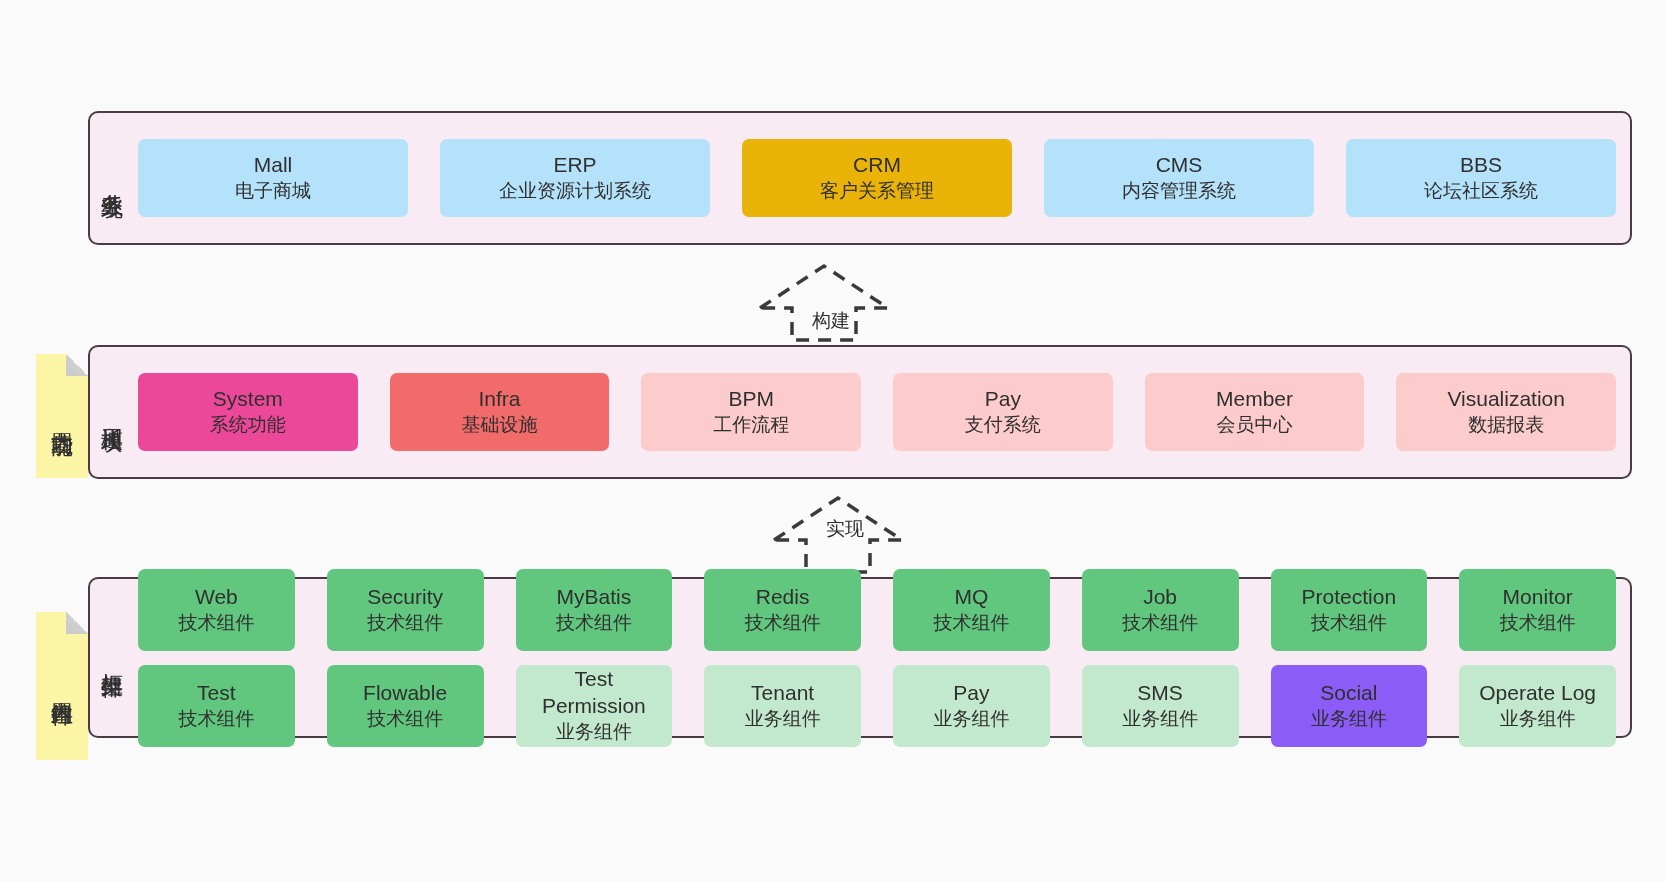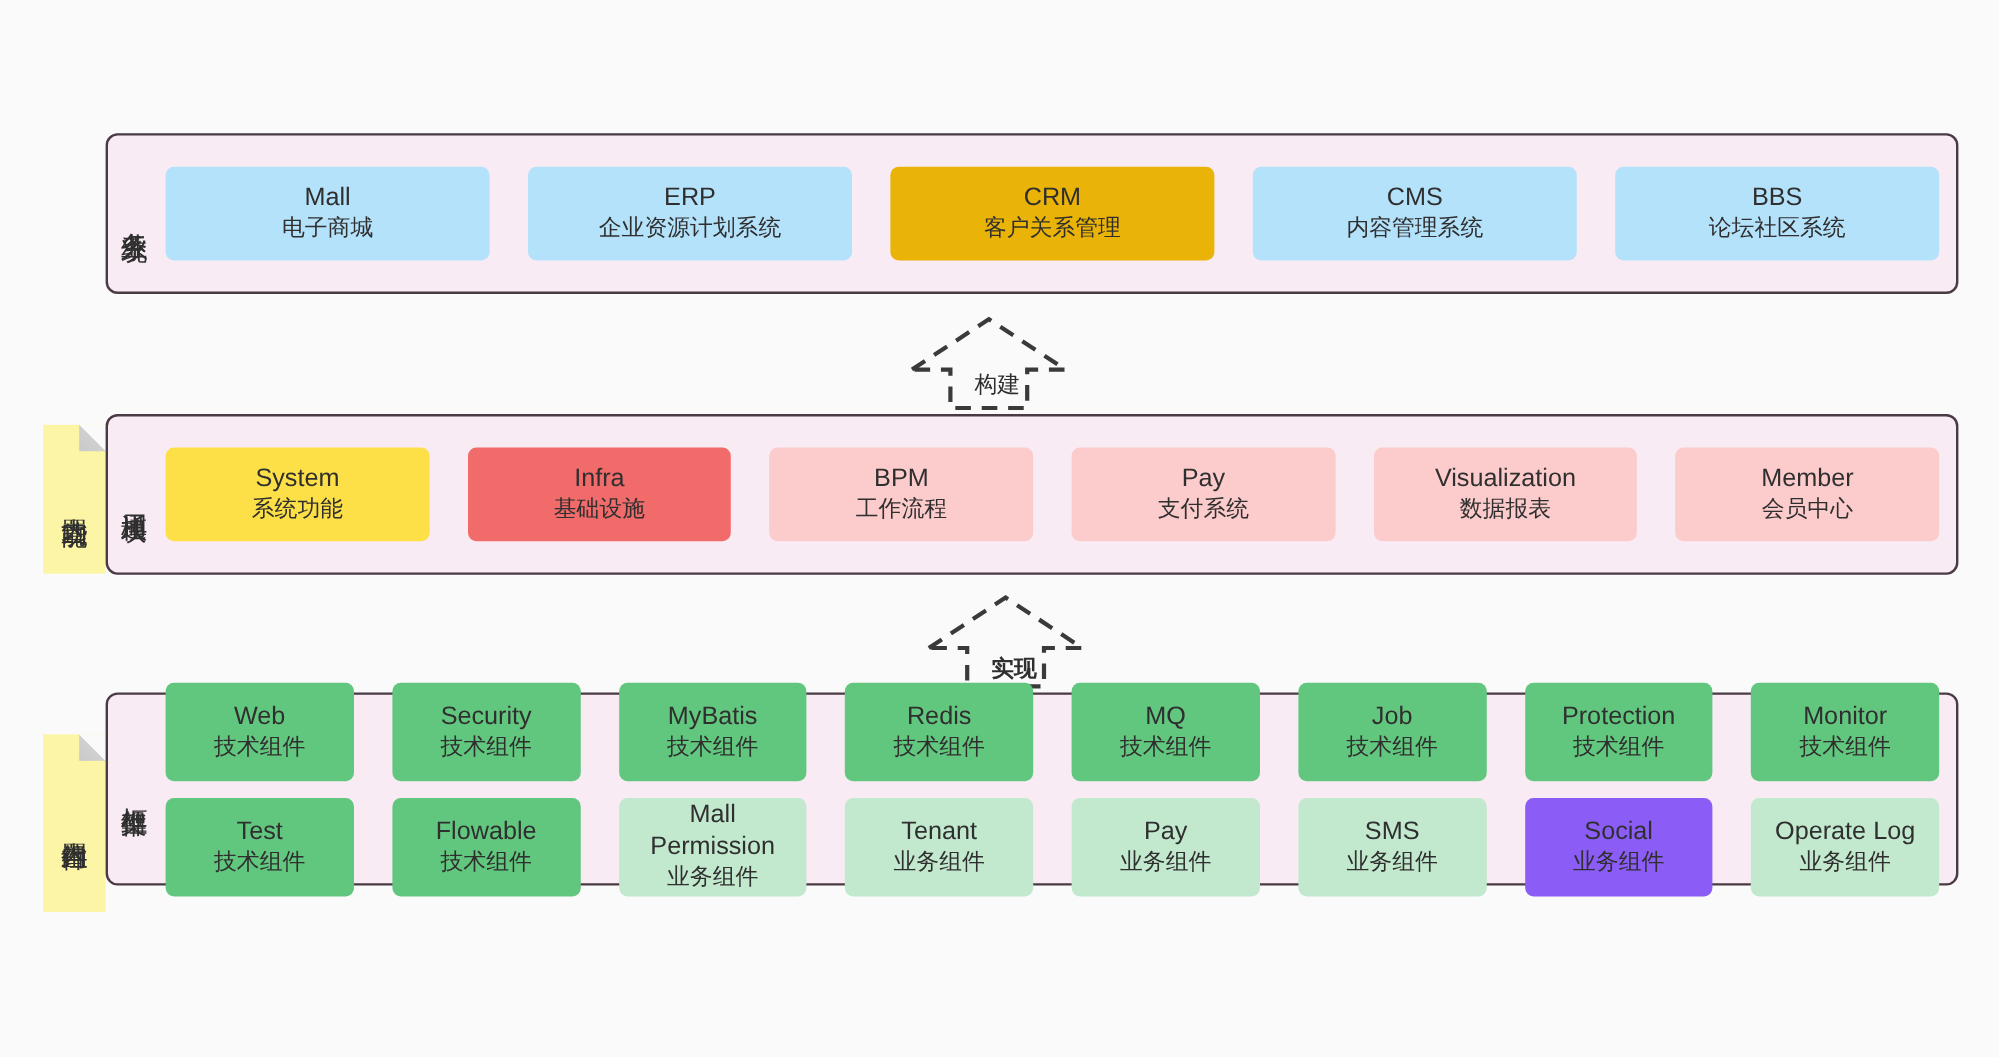--- a/index.html
+++ b/index.html
@@ -134,21 +134,21 @@
 
   .arrow-label {
     position: absolute;
     font-size: 19px;
     color: #2f2f2f;
     background: transparent;
     white-space: nowrap;
     user-select: none;
   }
   #label-build { left: 812px; top: 308px; }
-  #label-impl  { left: 826px; top: 544px; font-weight: bold; }
+  #label-impl  { left: 826px; top: 516px; }
 </style>
 </head>
 <body>
 
 <div id="canvas">
 
   <div class="layer-panel" id="panel-business">
     <div class="layer-title">业务系统</div>
     <div class="layer-body">
       <div class="box-row">
@@ -182,43 +182,43 @@
     </svg>
   </div>
   <div class="arrow-label" id="label-build">构建</div>
 
   <div class="sticky" id="sticky-common">内置功能</div>
 
   <div class="layer-panel" id="panel-common">
     <div class="layer-title">通用模块</div>
     <div class="layer-body">
       <div class="box-row">
-        <div class="node-box" style="background:#fde047">
+        <div class="node-box" style="background:#ec4899">
           <span class="n-title">System</span>
           <span class="n-sub">系统功能</span>
         </div>
         <div class="node-box" style="background:#f26b6b">
           <span class="n-title">Infra</span>
           <span class="n-sub">基础设施</span>
         </div>
         <div class="node-box" style="background:#fccbcb">
           <span class="n-title">BPM</span>
           <span class="n-sub">工作流程</span>
         </div>
         <div class="node-box" style="background:#fccbcb">
           <span class="n-title">Pay</span>
           <span class="n-sub">支付系统</span>
         </div>
         <div class="node-box" style="background:#fccbcb">
+          <span class="n-title">Member</span>
+          <span class="n-sub">会员中心</span>
+        </div>
+        <div class="node-box" style="background:#fccbcb">
           <span class="n-title">Visualization</span>
           <span class="n-sub">数据报表</span>
-        </div>
-        <div class="node-box" style="background:#fccbcb">
-          <span class="n-title">Member</span>
-          <span class="n-sub">会员中心</span>
         </div>
       </div>
     </div>
   </div>
 
   <div class="arrow-wrap" id="arrow-impl">
     <svg width="160" height="86" viewBox="0 0 160 86">
       <path d="M 8 50 L 72 8 L 136 50 L 104 50 L 104 82 L 40 82 L 40 50 Z" fill="none" stroke="#3a3a3a" stroke-width="3.5" stroke-dasharray="13,9" stroke-linejoin="miter"></path>
     </svg>
   </div>
@@ -268,21 +268,21 @@
       <div class="box-row">
         <div class="node-box" style="background:#62c77e">
           <span class="n-title">Test</span>
           <span class="n-sub">技术组件</span>
         </div>
         <div class="node-box" style="background:#62c77e">
           <span class="n-title">Flowable</span>
           <span class="n-sub">技术组件</span>
         </div>
         <div class="node-box" style="background:#c2e9ce">
-          <span class="n-title">Mall Permission</span>
+          <span class="n-title">Test Permission</span>
           <span class="n-sub">业务组件</span>
         </div>
         <div class="node-box" style="background:#c2e9ce">
           <span class="n-title">Tenant</span>
           <span class="n-sub">业务组件</span>
         </div>
         <div class="node-box" style="background:#c2e9ce">
           <span class="n-title">Pay</span>
           <span class="n-sub">业务组件</span>
         </div>

